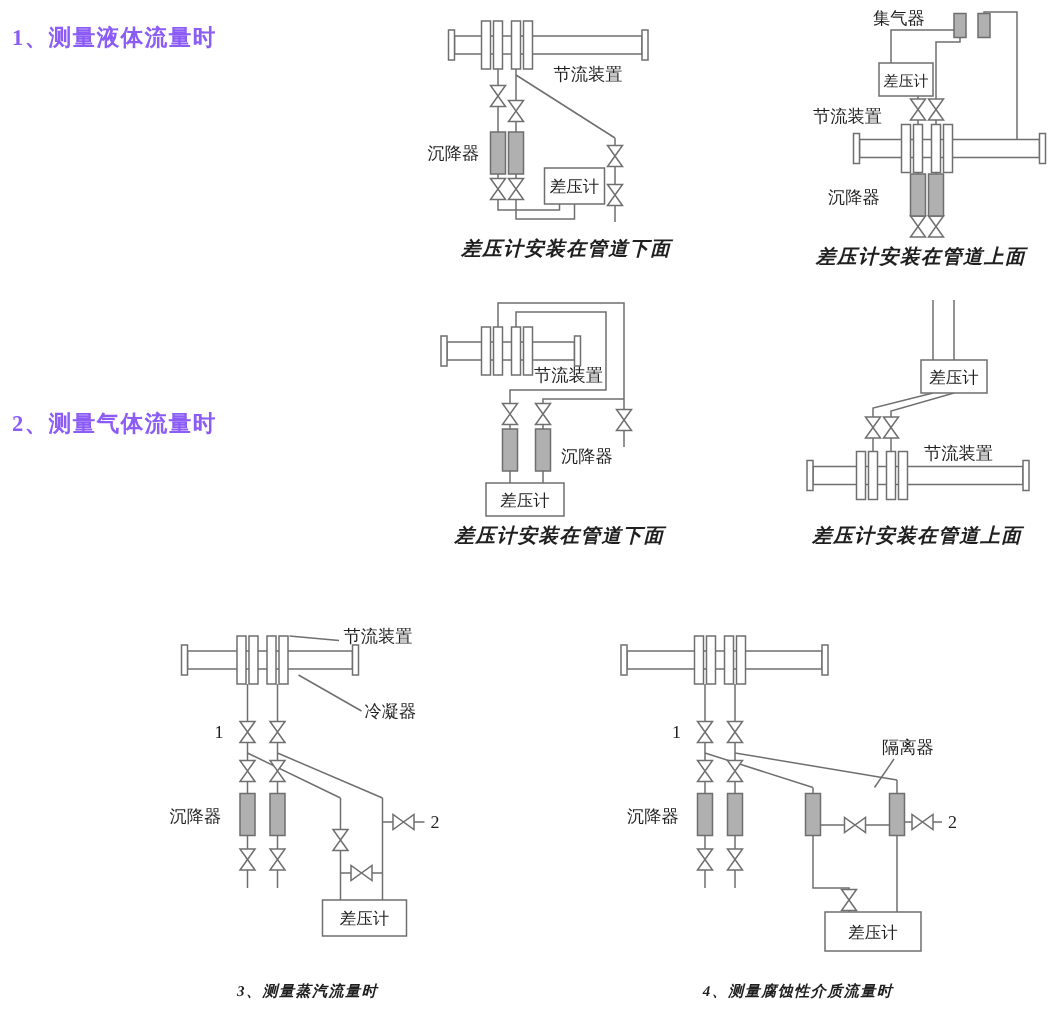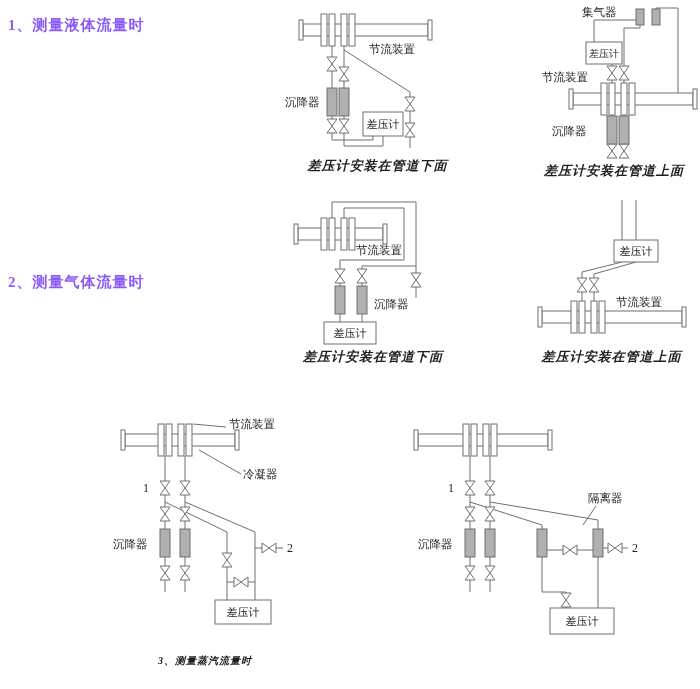--- a/index.html
+++ b/index.html
@@ -195,14 +195,15 @@
     <use href="#settler" x="198" y="133"></use>
     <g>
       <rect class="gauge-box" x="150" y="198" width="64" height="26"></rect>
       <text class="gauge-txt" x="182" y="215">差压计</text>
     </g>
     <text class="lbl" x="188" y="92">隔离器</text>
     <text class="lbl" x="18" y="138">沉降器</text>
     <text class="num" x="48" y="82">1</text>
     <text class="num" x="232" y="142">2</text>
   </svg>
+  <div class="cap cap-lg" style="left:392px;top:654px;width:280px;">4、测量腐蚀性介质流量时</div>
 
 </div>
 
 </body></html>

